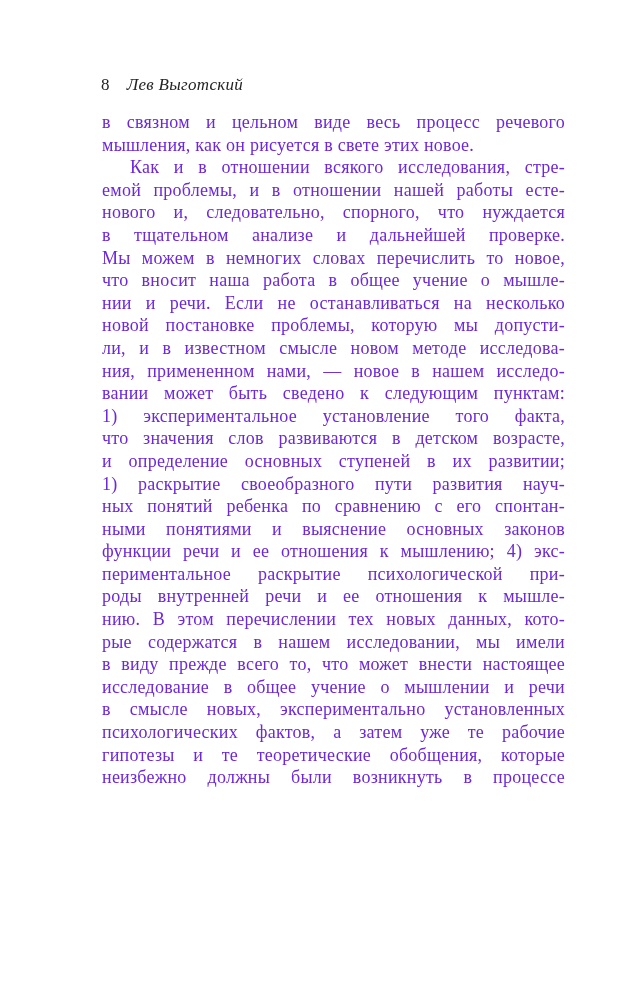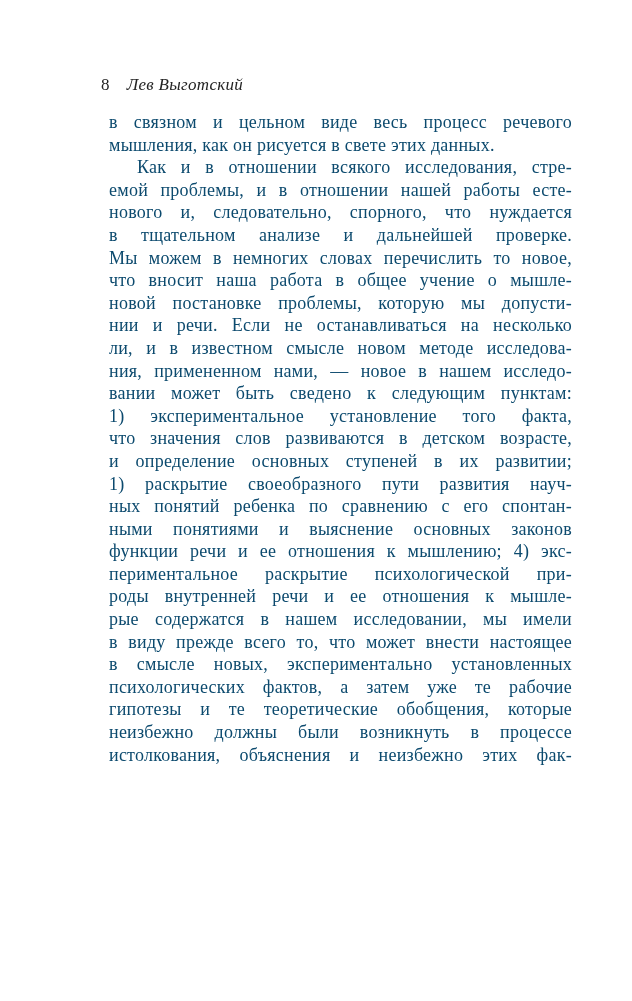--- a/index.html
+++ b/index.html
@@ -28,26 +28,26 @@
     font-style: normal;
     letter-spacing: 0.2px;
   }
   .page-header .running-title {
     font-style: italic;
     margin-left: 17px;
     letter-spacing: 0.3px;
   }
   .text-block {
     position: absolute;
-    left: 109px;
+    left: 102px;
     top: 111px;
     width: 463px;
     font-size: 18px;
     letter-spacing: 0.25px;
-    color: #0c4a6e;
+    color: #6d28d9;
   }
   .line {
     line-height: 22.6px;
     height: 22.6px;
     overflow: hidden;
     text-align: justify;
     text-align-last: left;
   }
   .line.stretch {
     text-align-last: justify;
@@ -58,42 +58,44 @@
 </style>
 </head>
 <body>
 
 <div class="screen">
   <div class="page-header">
     <span class="page-number">8</span><span class="running-title">Лев Выготский</span>
   </div>
   <div class="text-block">
       <div class="line stretch">в связном и цельном виде весь процесс речевого</div>
-      <div class="line">мышления, как он рисуется в свете этих данных.</div>
+      <div class="line">мышления, как он рисуется в свете этих новое.</div>
       <div class="line stretch indent">Как и в отношении всякого исследования, стре-</div>
       <div class="line stretch">емой проблемы, и в отношении нашей работы есте-</div>
       <div class="line stretch">нового и, следовательно, спорного, что нуждается</div>
       <div class="line stretch">в тщательном анализе и дальнейшей проверке.</div>
       <div class="line stretch">Мы можем в немногих словах перечислить то новое,</div>
       <div class="line stretch">что вносит наша работа в общее учение о мышле-</div>
+      <div class="line stretch">нии и речи. Если не останавливаться на несколько</div>
       <div class="line stretch">новой постановке проблемы, которую мы допусти-</div>
-      <div class="line stretch">нии и речи. Если не останавливаться на несколько</div>
       <div class="line stretch">ли, и в известном смысле новом методе исследова-</div>
       <div class="line stretch">ния, примененном нами, — новое в нашем исследо-</div>
       <div class="line stretch">вании может быть сведено к следующим пунктам:</div>
       <div class="line stretch">1) экспериментальное установление того факта,</div>
       <div class="line stretch">что значения слов развиваются в детском возрасте,</div>
       <div class="line stretch">и определение основных ступеней в их развитии;</div>
       <div class="line stretch">1) раскрытие своеобразного пути развития науч-</div>
       <div class="line stretch">ных понятий ребенка по сравнению с его спонтан-</div>
       <div class="line stretch">ными понятиями и выяснение основных законов</div>
       <div class="line stretch">функции речи и ее отношения к мышлению; 4) экс-</div>
       <div class="line stretch">периментальное раскрытие психологической при-</div>
       <div class="line stretch">роды внутренней речи и ее отношения к мышле-</div>
+      <div class="line stretch">нию. В этом перечислении тех новых данных, кото-</div>
       <div class="line stretch">рые содержатся в нашем исследовании, мы имели</div>
       <div class="line stretch">в виду прежде всего то, что может внести настоящее</div>
+      <div class="line stretch">исследование в общее учение о мышлении и речи</div>
       <div class="line stretch">в смысле новых, экспериментально установленных</div>
       <div class="line stretch">психологических фактов, а затем уже те рабочие</div>
       <div class="line stretch">гипотезы и те теоретические обобщения, которые</div>
       <div class="line stretch">неизбежно должны были возникнуть в процессе</div>
       <div class="line stretch">истолкования, объяснения и неизбежно этих фак-</div>
     </div>
 </div>
 
 </body></html>

